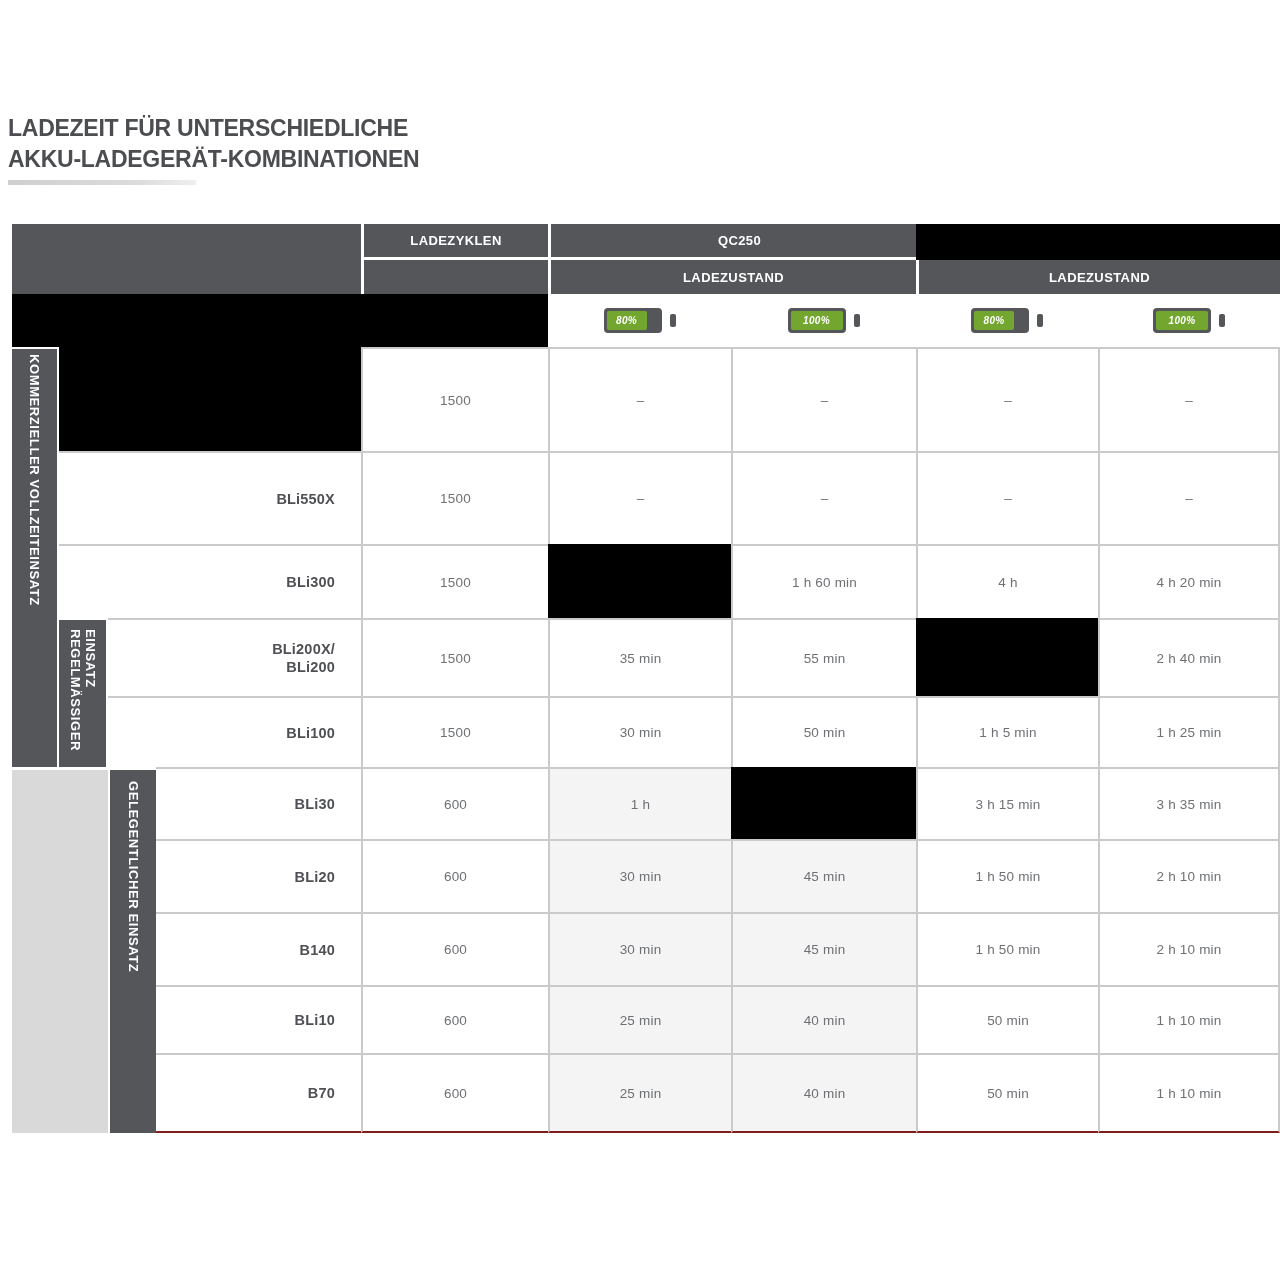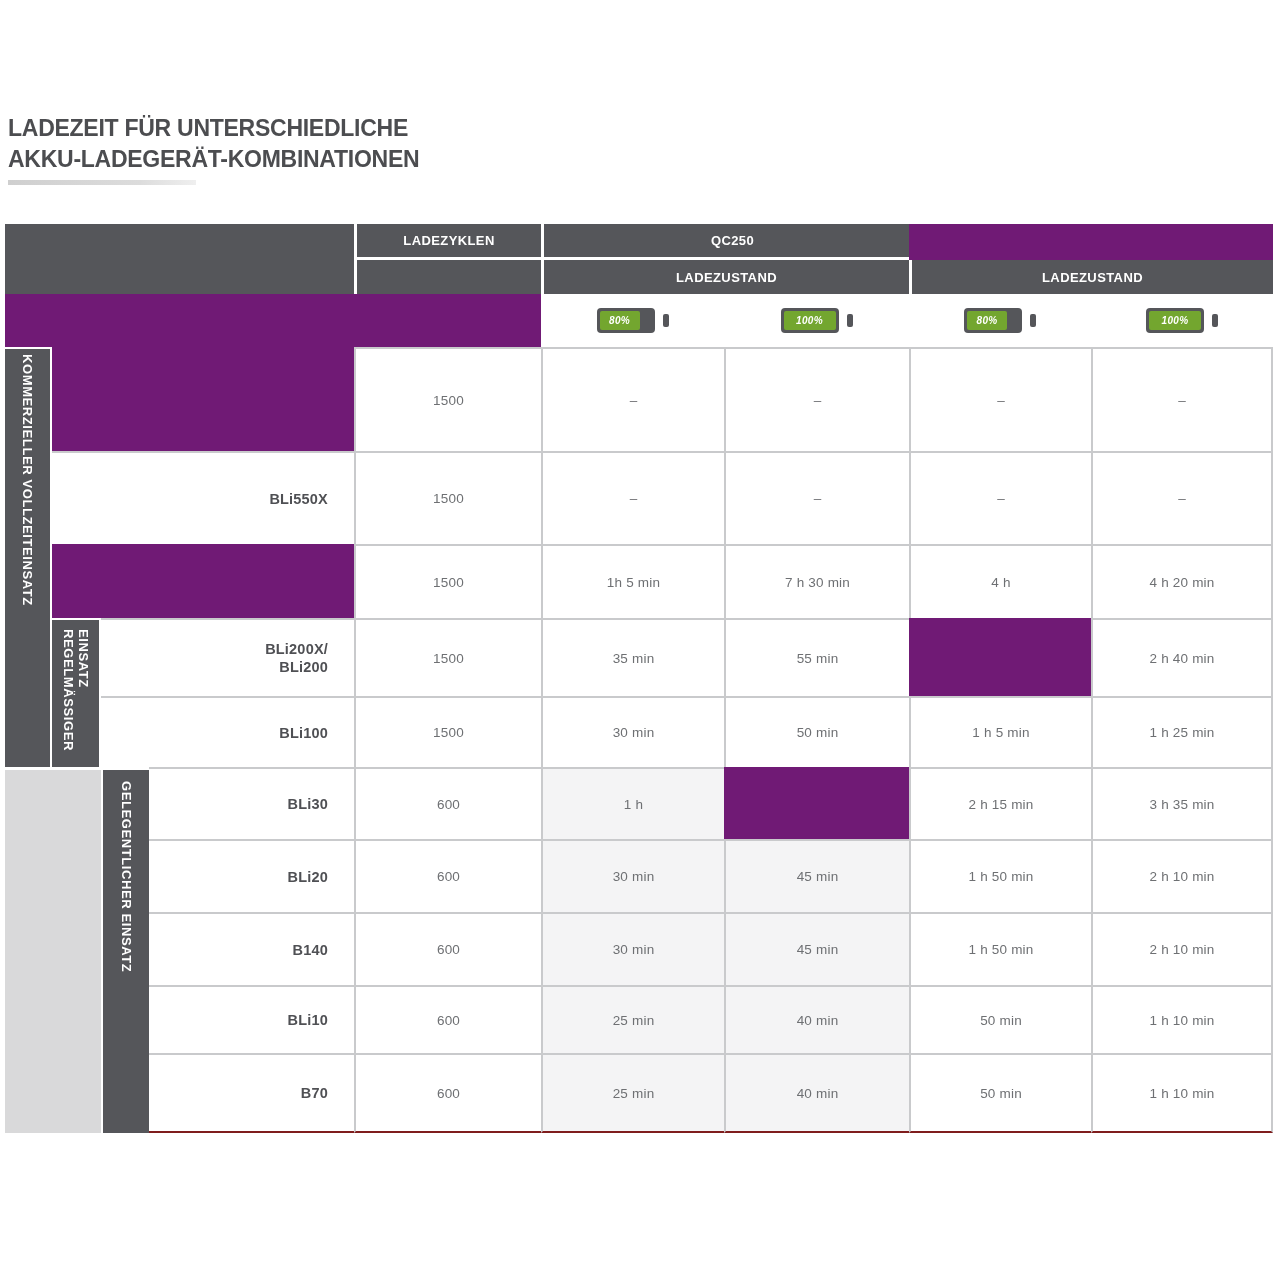--- a/index.html
+++ b/index.html
@@ -6,21 +6,21 @@
     font-family:"Liberation Sans","DejaVu Sans",sans-serif;-webkit-font-smoothing:antialiased;}
   #stage{position:relative;width:1280px;height:1138px;overflow:hidden;background:#fff;}
 
   
   .title{position:absolute;left:8px;top:112px;font-size:24px;line-height:31px;font-weight:bold;
     color:#4c4d50;letter-spacing:-0.3px;transform:scaleX(.96);transform-origin:left top;white-space:nowrap;}
   .title-rule{position:absolute;left:8px;top:180px;width:188px;height:5px;
     background:linear-gradient(to right,#cfcfcf 0%,#dcdcdc 70%,#efefef 100%);}
 
   
-  .tbl{position:absolute;left:5px;top:224px;display:grid;background:#701a75;
+  .tbl{position:absolute;left:12px;top:224px;display:grid;background:#000000;
     grid-template-columns:47px 49px 48px 205px 187px 183px 185px 182px 182px;
     grid-template-rows:36px 34px 53px 104px 93px 74px 78px 71px 72px 73px 73px 68px 80px;}
 
   .dark{background:#55565a;}
   .hd{color:#ffffff;font-size:13px;font-weight:bold;letter-spacing:.4px;
     display:flex;align-items:center;justify-content:center;}
   .hd-left{grid-area:1/1/3/5;}
   .bl{border-left:3px solid #fff;}
   .bb-w{border-bottom:3px solid #fff;}
   .hd-lz-t{grid-area:1/5/2/6;}
@@ -147,23 +147,25 @@
 
     <div class="nc ng1 ro5">
         <span>BLi550X</span>
       </div>
     <div class="vc co5 ro5">1500</div>
     <div class="vc co6 ro5">–</div>
     <div class="vc co7 ro5">–</div>
     <div class="vc co8 ro5">–</div>
     <div class="vc co9 ro5 br">–</div>
 
+    <div class="nc ng1 ro6">
+        <span>BLi300</span>
+      </div>
     <div class="vc co5 ro6">1500</div>
-    <div class="vc co6 ro6">1h 5 min</div>
-    <div class="vc co7 ro6">7 h 30 min</div>
+    <div class="vc co7 ro6">1 h 60 min</div>
     <div class="vc co8 ro6">4 h</div>
     <div class="vc co9 ro6 br">4 h 20 min</div>
 
     <div class="nc ng2 ro7">
       <span>BLi200X/</span>
       <span>BLi200</span>
     </div>
     <div class="vc co5 ro7">1500</div>
     <div class="vc co6 ro7">35 min</div>
     <div class="vc co7 ro7">55 min</div>
@@ -176,21 +178,21 @@
     <div class="vc co6 ro8">30 min</div>
     <div class="vc co7 ro8">50 min</div>
     <div class="vc co8 ro8">1 h 5 min</div>
     <div class="vc co9 ro8 br">1 h 25 min</div>
 
     <div class="nc ng3 ro9">
         <span>BLi30</span>
       </div>
     <div class="vc co5 ro9">600</div>
     <div class="vc co6 ro9 shade">1 h</div>
-    <div class="vc co8 ro9">2 h 15 min</div>
+    <div class="vc co8 ro9">3 h 15 min</div>
     <div class="vc co9 ro9 br">3 h 35 min</div>
 
     <div class="nc ng3 ro10">
         <span>BLi20</span>
       </div>
     <div class="vc co5 ro10">600</div>
     <div class="vc co6 ro10 shade">30 min</div>
     <div class="vc co7 ro10 shade">45 min</div>
     <div class="vc co8 ro10">1 h 50 min</div>
     <div class="vc co9 ro10 br">2 h 10 min</div>

